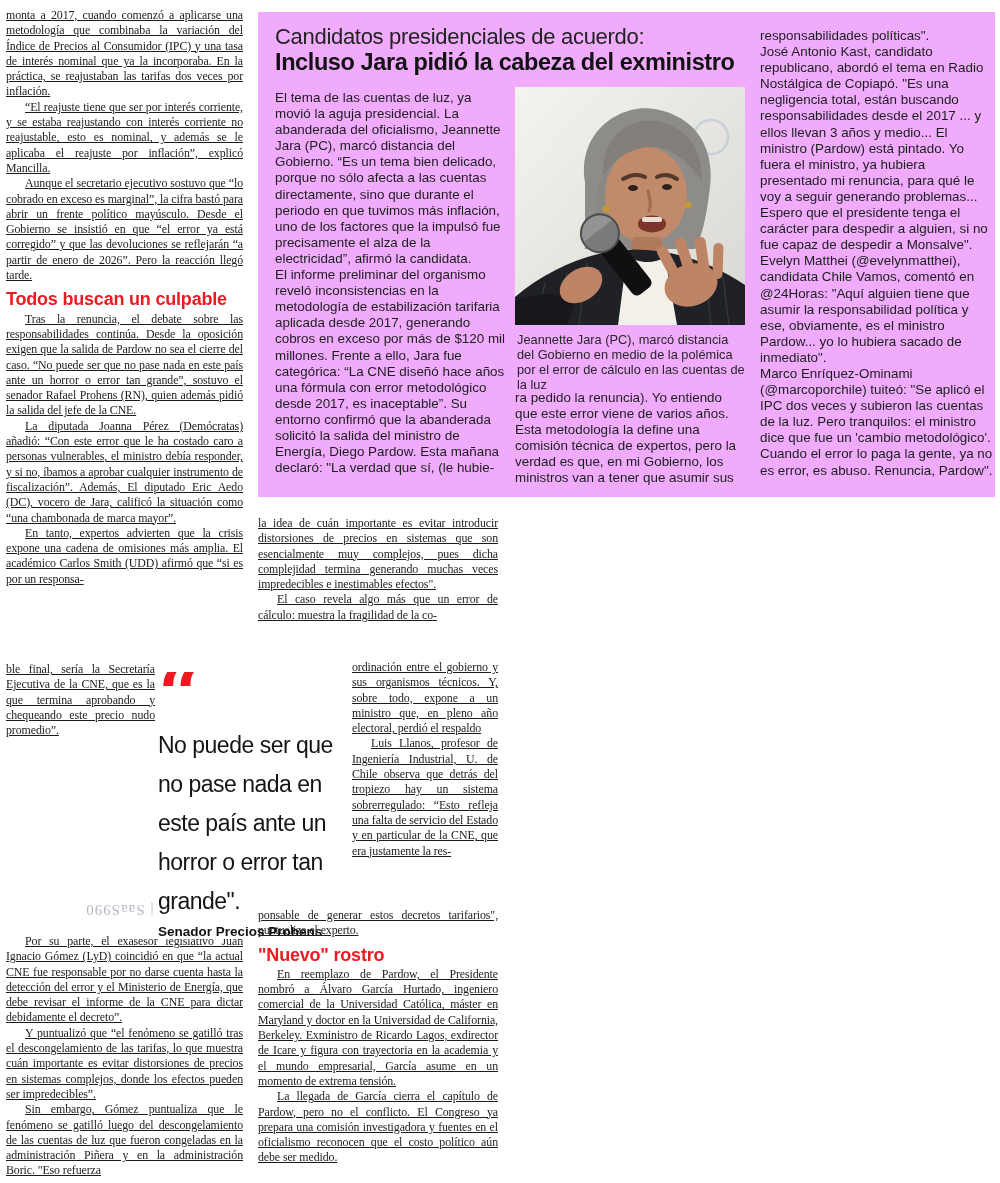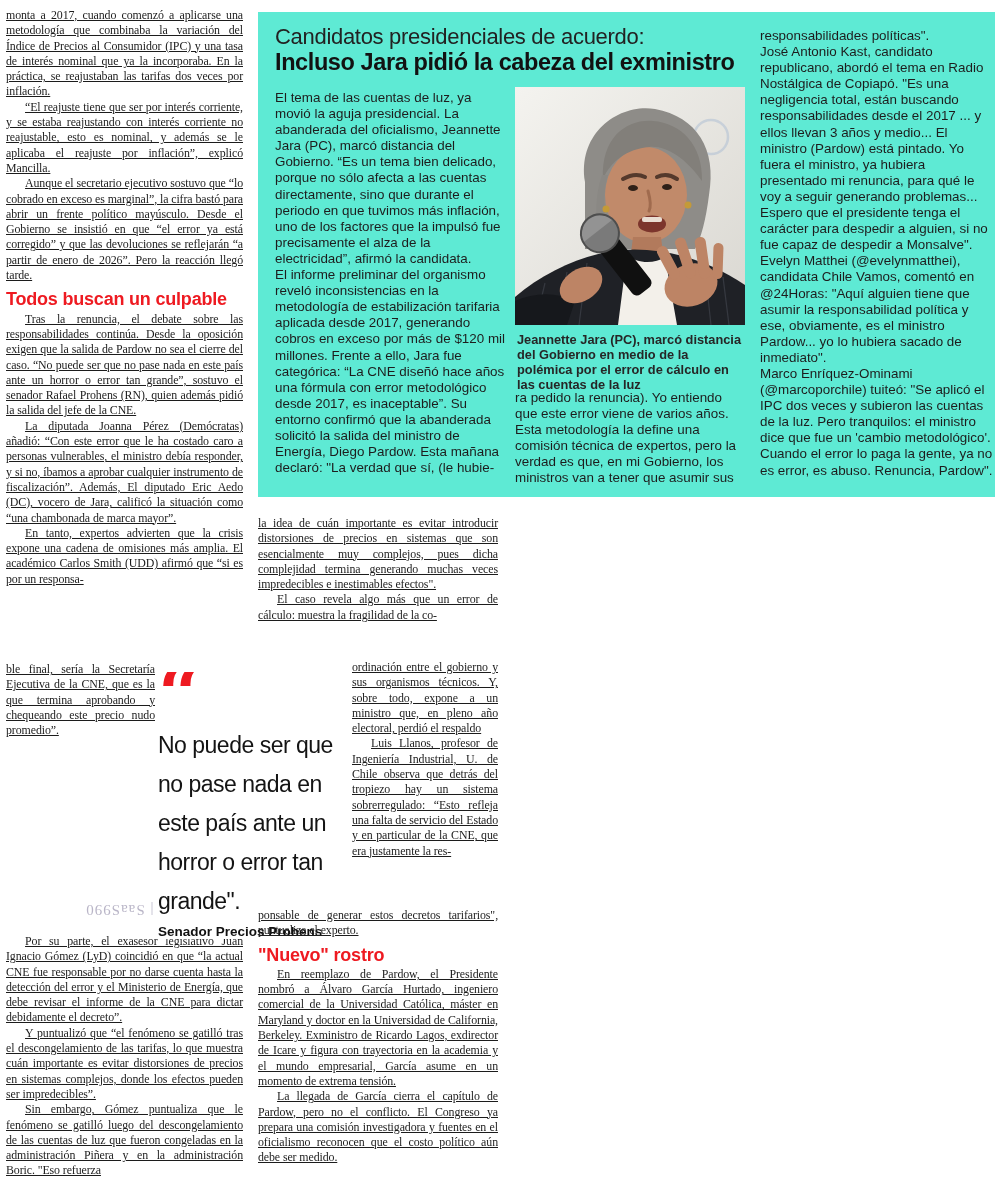--- a/index.html
+++ b/index.html
@@ -6,31 +6,31 @@
   .page{position:relative;width:1000px;height:1183px;background:#ffffff;overflow:hidden;
         font-family:"Liberation Serif", serif;color:#1c1c1c;}
   
   .serifcol{position:absolute;font-size:11.9px;line-height:15.3px;letter-spacing:-0.1px;
             text-align:justify;color:#1c1c1c;}
   .serifcol p{margin:0;text-decoration:underline;}
   .serifcol p.ind{text-indent:1.6em;}
   .red-head{font-family:"Liberation Sans", sans-serif;font-weight:bold;font-size:18px;
             color:#ee1a21;margin:9px 0 4px 0;letter-spacing:-0.2px;text-align:left;}
   
-  .box{position:absolute;left:258px;top:12px;width:737px;height:485px;background:#5eead4;}
+  .box{position:absolute;left:258px;top:12px;width:737px;height:485px;background:#f0abfc;}
   .box-abs{position:absolute;}
   .kicker{font-family:"Liberation Sans", sans-serif;font-size:22px;line-height:25px;
           color:#222;letter-spacing:-0.3px;}
   .headline{font-family:"Liberation Sans", sans-serif;font-weight:bold;font-size:23.5px;
             line-height:27px;color:#121212;letter-spacing:-0.4px;}
   .sanscol{font-family:"Liberation Sans", sans-serif;font-size:13.4px;line-height:16.1px;
            color:#1d1d1d;text-align:left;}
   .sanscol p{margin:0;}
   .caption{font-family:"Liberation Sans", sans-serif;font-size:12.8px;line-height:15px;
-           color:#262626;font-weight:bold;}
+           color:#262626;}
   
   .pullquote{position:absolute;left:158px;top:672px;width:188px;background:#fff;
              font-family:"Liberation Sans", sans-serif;text-align:left;}
   .pq-mark{font-family:"DejaVu Serif", serif;font-weight:bold;font-size:76px;line-height:46px;
            color:#ee1a21;height:48px;overflow:hidden;}
   .pq-text{font-size:23px;line-height:39px;color:#141414;letter-spacing:-0.5px;margin-top:6px;}
   .pq-author{font-size:13.5px;font-weight:bold;color:#111;margin-top:3px;}
   
   .watermark{position:absolute;left:52px;top:901px;width:180px;transform:rotate(180deg);
              font-family:"Liberation Serif", serif;font-size:15px;letter-spacing:1px;

